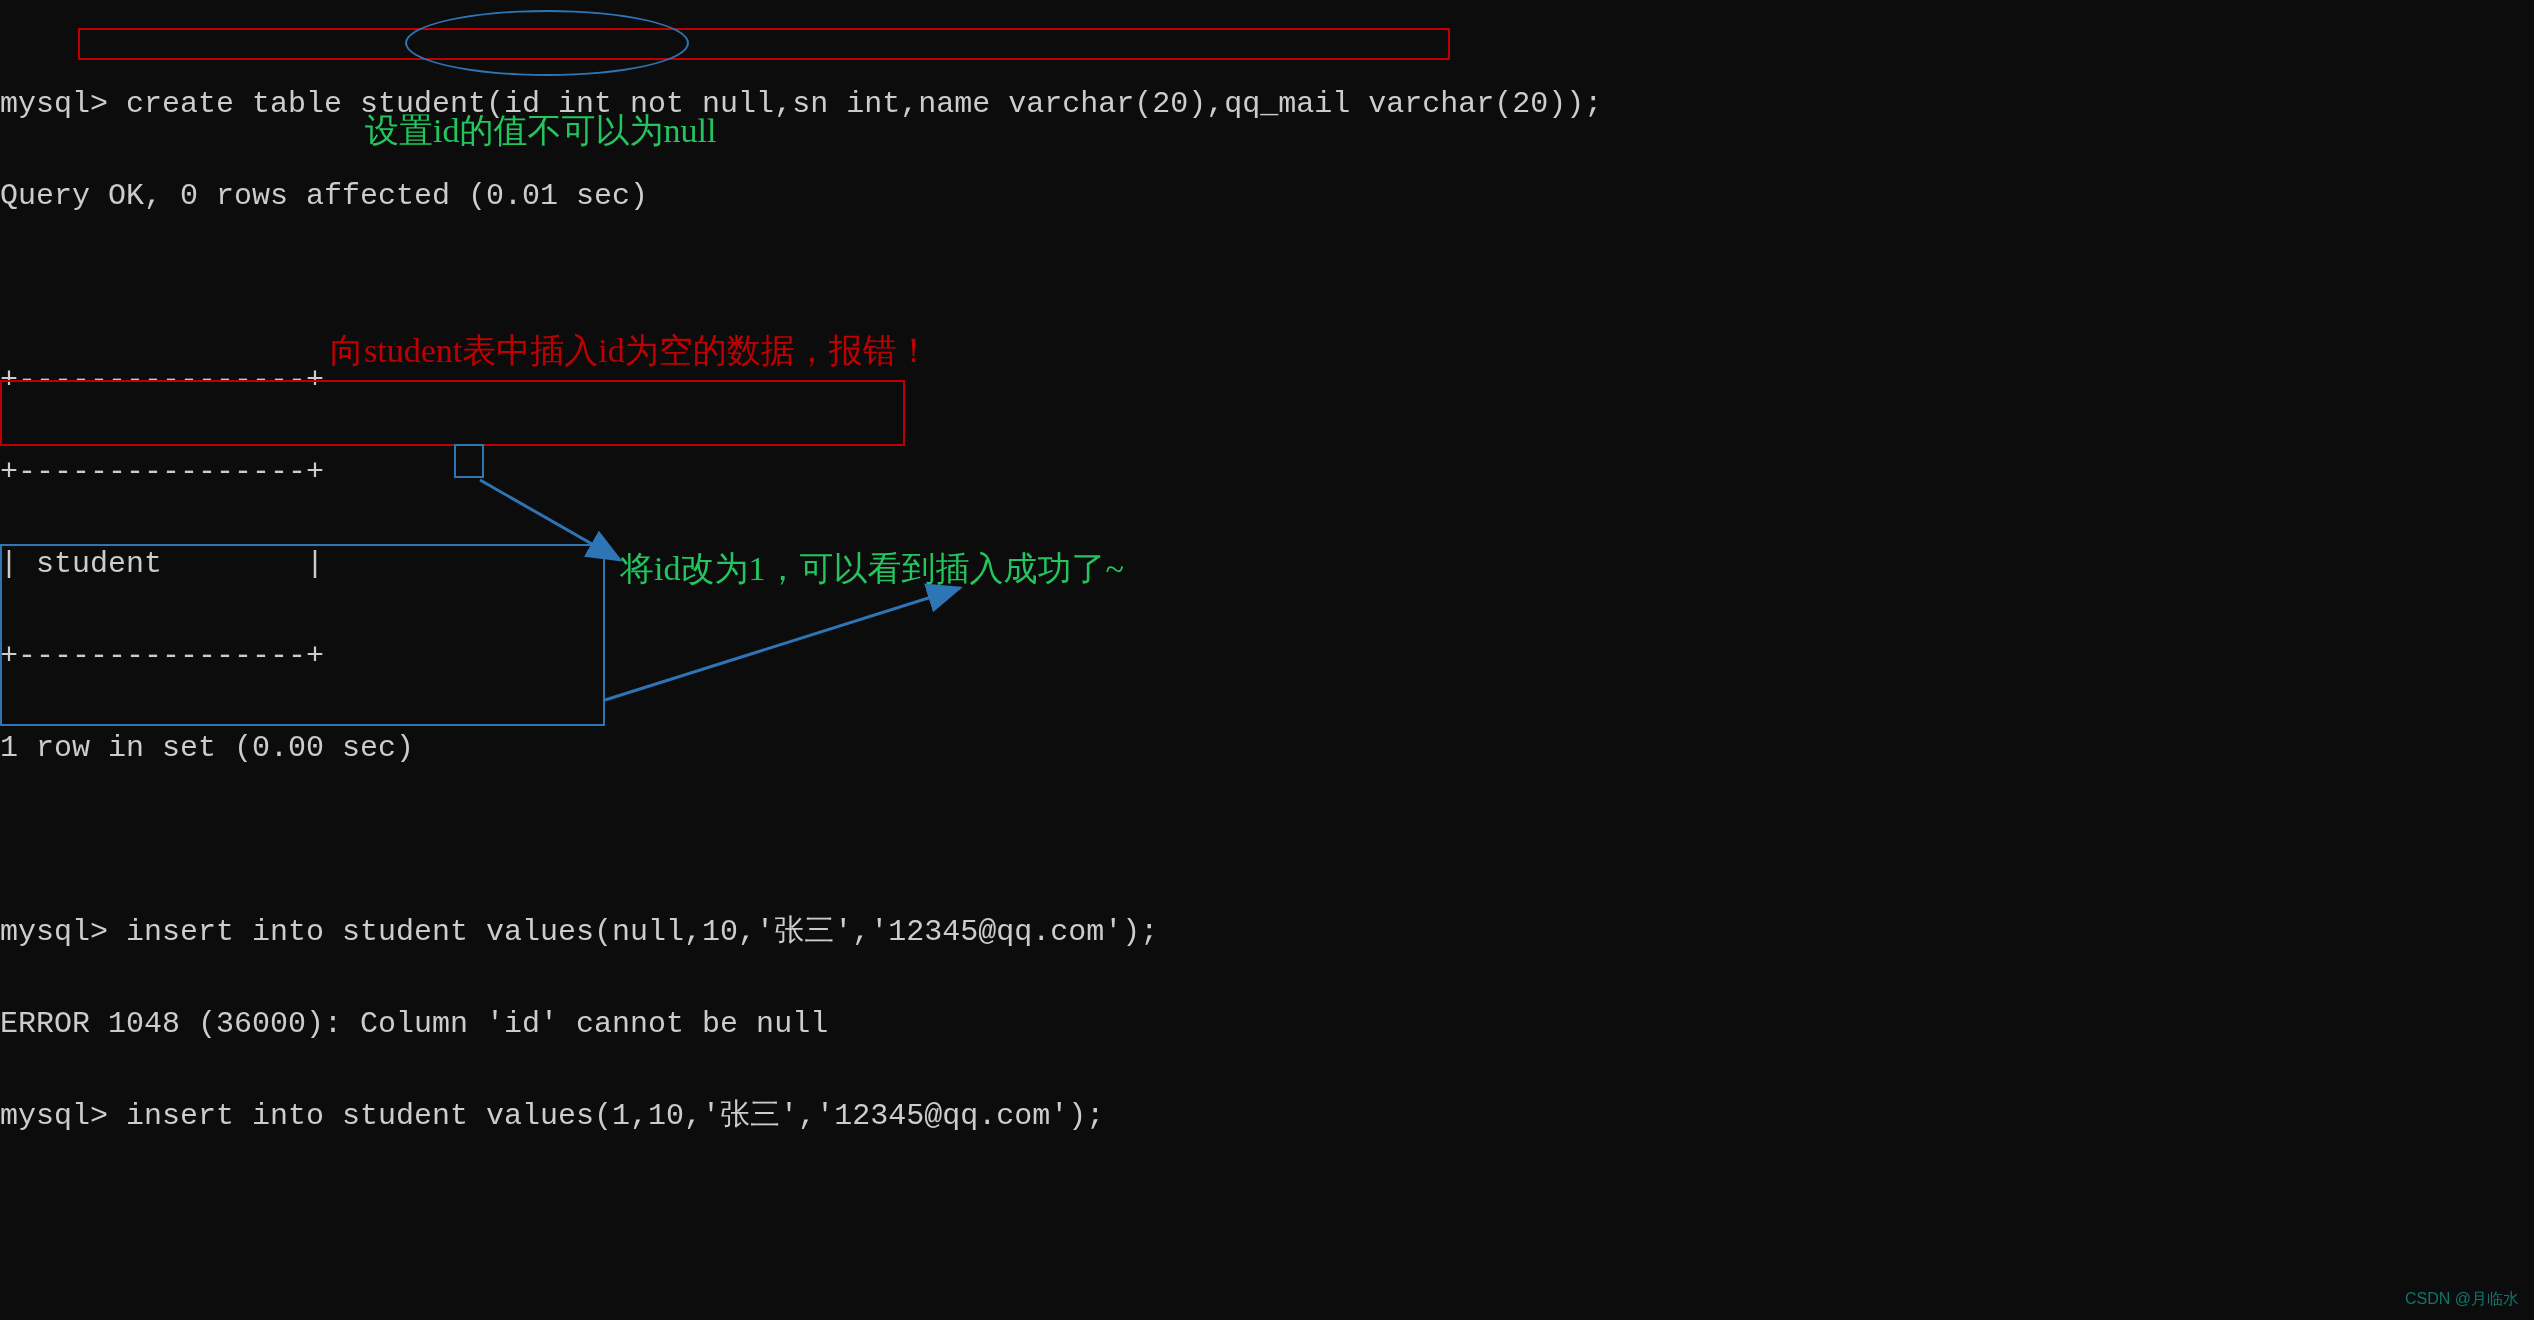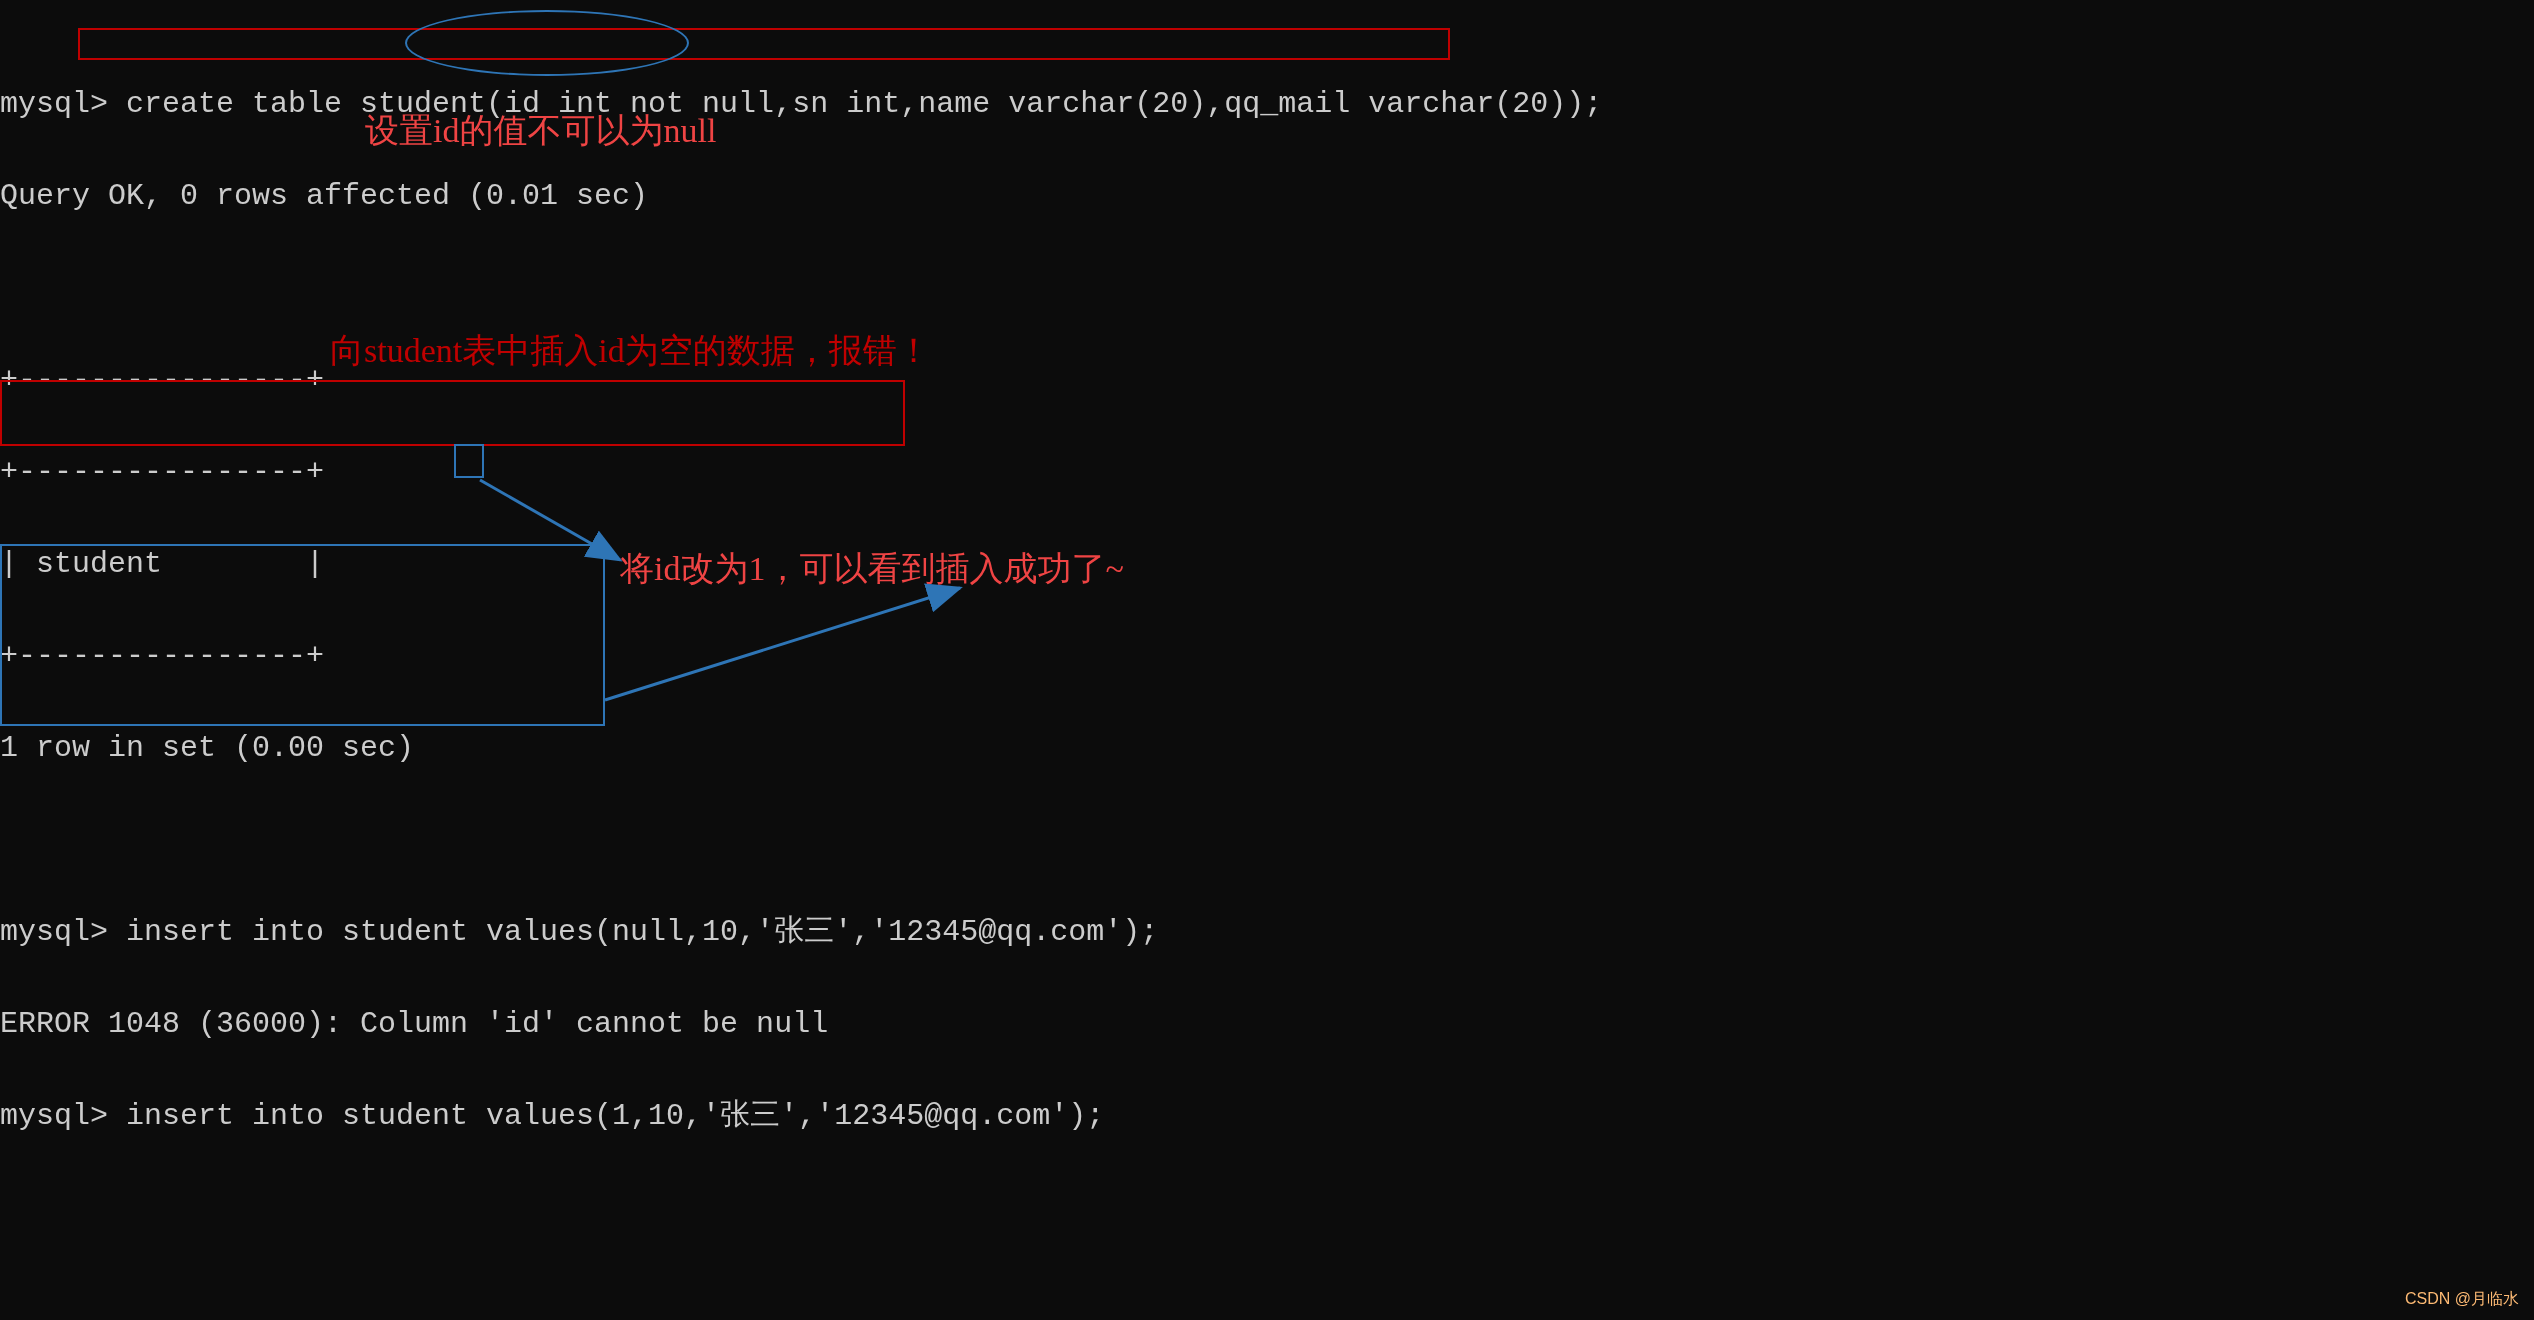--- a/index.html
+++ b/index.html
@@ -23,21 +23,21 @@
     height: 32px;
     line-height: 32px;
   }
   .annotation {
     position: absolute;
     font-family: "SimSun", "Songti SC", serif;
     font-size: 34px;
     pointer-events: none;
   }
   .blue-anno {
-    color: #ef4444;
+    color: #22c55e;
   }
   .red-anno {
     color: #c00000;
   }
   .box {
     position: absolute;
     border: 2px solid;
     box-sizing: border-box;
     pointer-events: none;
   }
@@ -56,21 +56,21 @@
   svg.overlay {
     position: absolute;
     top: 0;
     left: 0;
     pointer-events: none;
   }
   .watermark {
     position: absolute;
     right: 15px;
     bottom: 10px;
-    color: #fdba74;
+    color: #0f766e;
     font-family: sans-serif;
     font-size: 16px;
   }
 </style>
 </head>
 <body>
 
 <div class="terminal">
   <div class="line">mysql&gt; create table student(id int not null,sn int,name varchar(20),qq_mail varchar(20));</div>
   <div class="line">Query OK, 0 rows affected (0.01 sec)</div>

